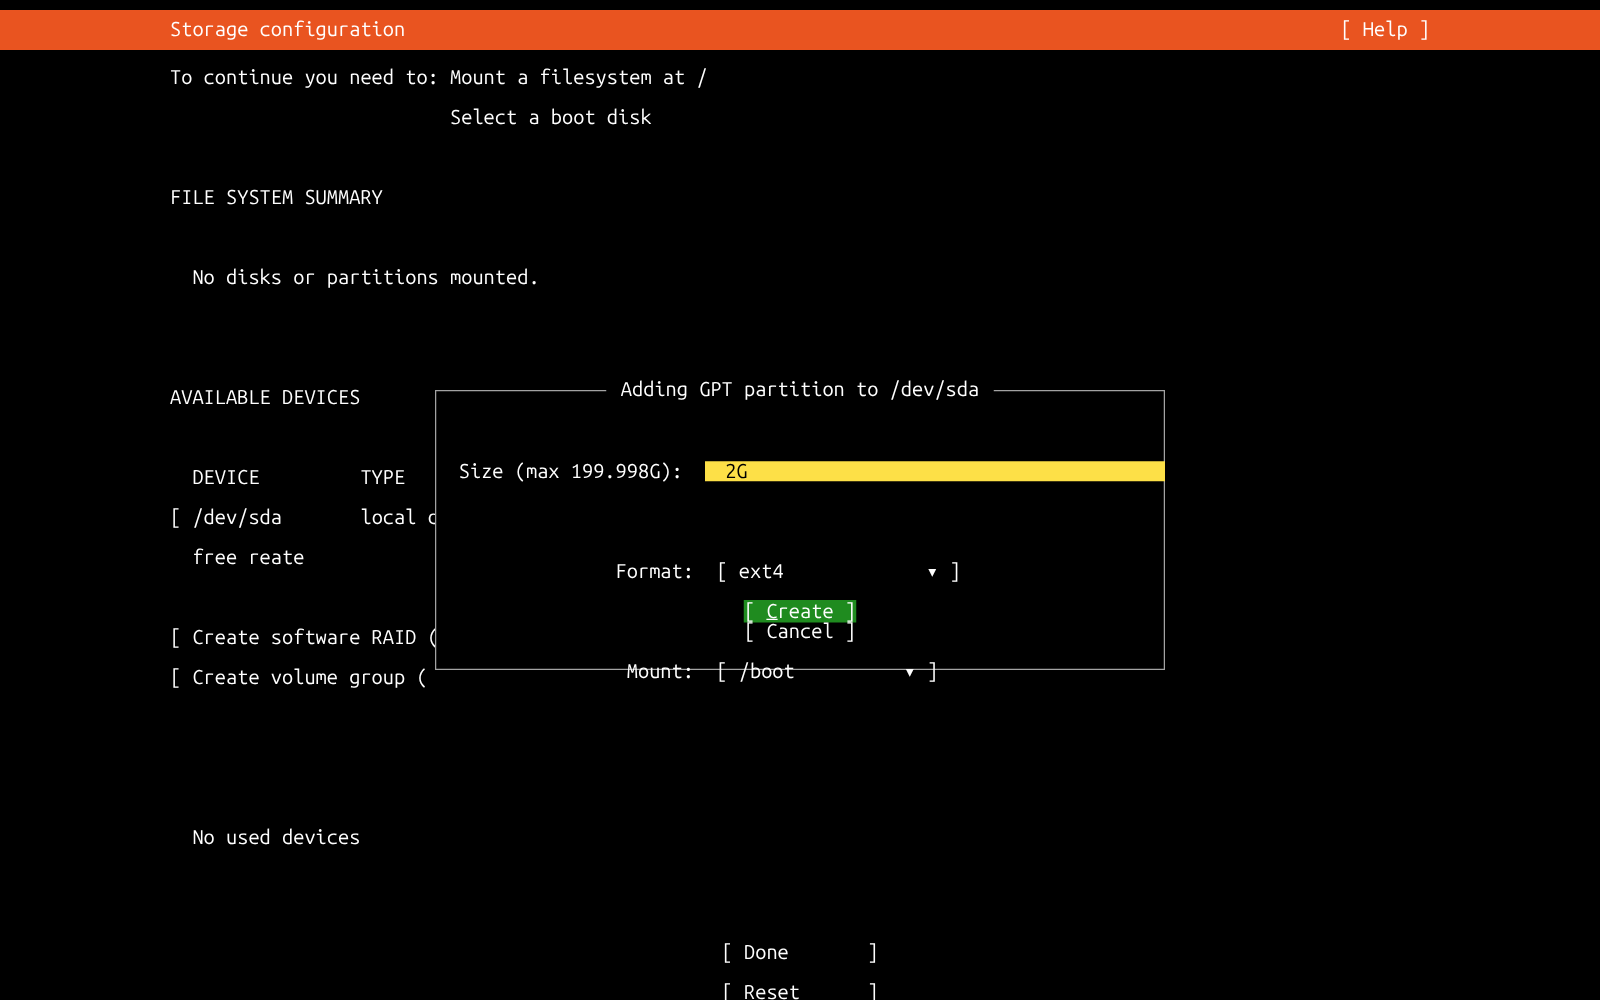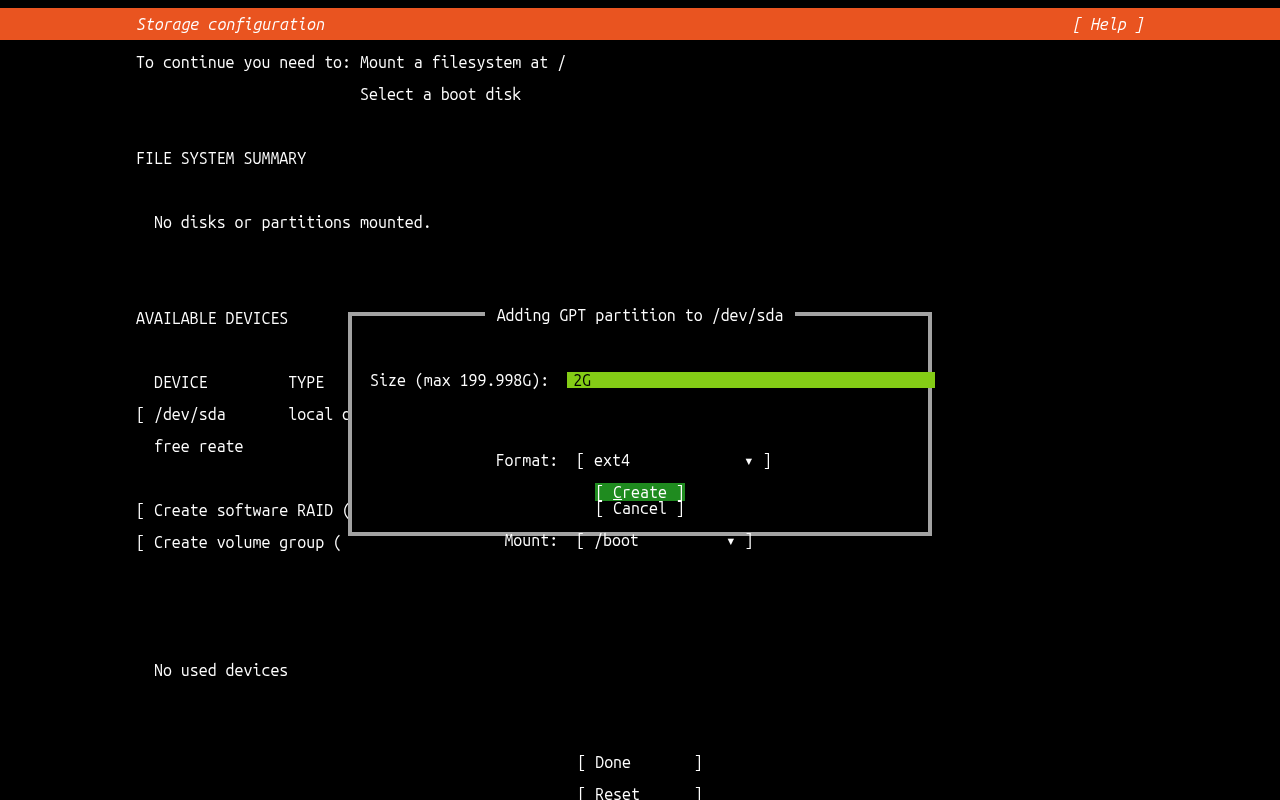--- a/index.html
+++ b/index.html
@@ -21,42 +21,41 @@
   }
   .header {
     width: 100%;
     height: 32px;
     background: #e95420;
     color: #ffffff;
     display: flex;
     justify-content: space-between;
     align-items: center;
     box-sizing: border-box;
-    font-style: italic;
   }
   .header .title { margin-left: 136px; }
   .header .help  { margin-right: 136px; }
   .content {
     position: absolute;
     left: 136px;
     top: 38px;
     white-space: pre;
     font-size: 16px;
     line-height: 16px;
   }
   .arrow { color: #ffffff; }
 
   
   .dialog {
     position: absolute;
     left: 348px;
     top: 312px;
     width: 584px;
     height: 224px;
-    border: 4px solid #a3a3a3;
+    border: 1px solid #a3a3a3;
     background: #000000;
     box-sizing: border-box;
   }
   .dialog-title {
     position: absolute;
     top: -9px;
     left: 0;
     width: 100%;
     text-align: center;
     color: #ffffff;
@@ -64,25 +63,25 @@
   .dialog-title span { background: #000000; padding: 0 6px; }
   .dialog-body {
     position: absolute;
     top: 24px;
     left: 18px;
     right: 18px;
     white-space: pre;
   }
   .size-input {
     display: inline-block;
-    background: #84cc16;
+    background: #fde047;
     color: #000000;
     width: 368px;
     height: 16px;
-    padding: 0 6px;
+    padding: 0 16px;
     box-sizing: border-box;
     vertical-align: top;
   }
   .sel-row { margin-top: 32px; }
   .sel-field {
     display: inline-block;
     width: 150px;
   }
   .dropdown-arrow { color:#ffffff; }
   .dialog-btns {

